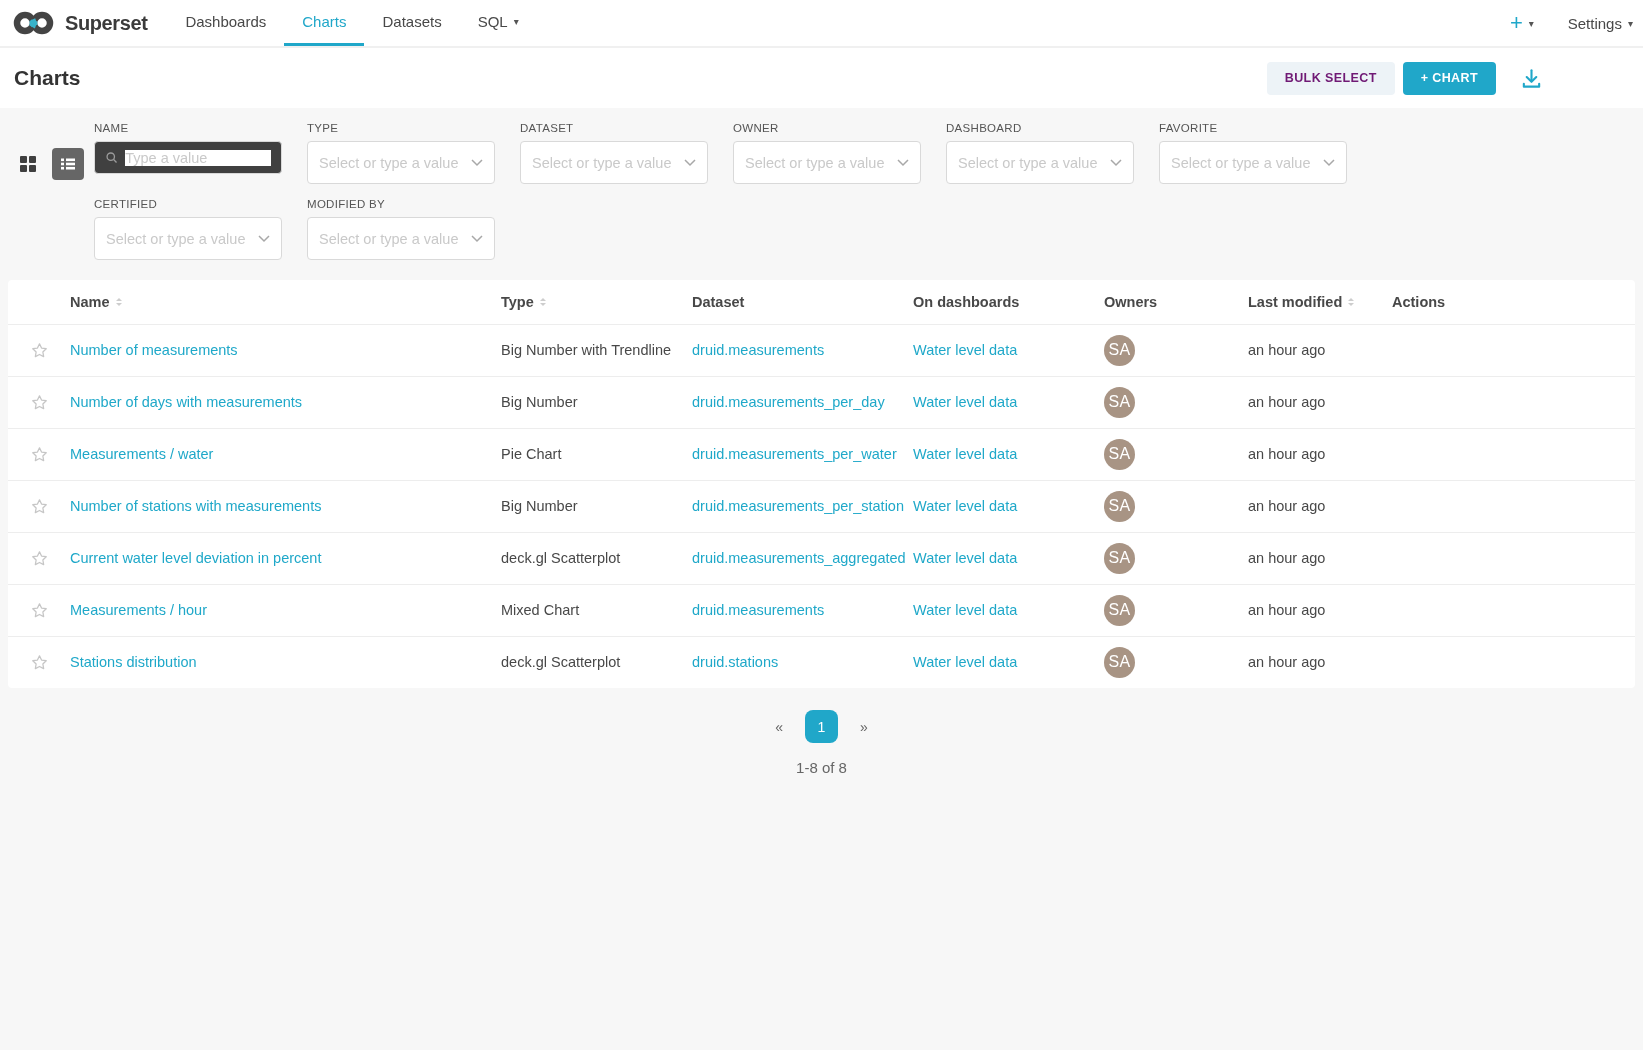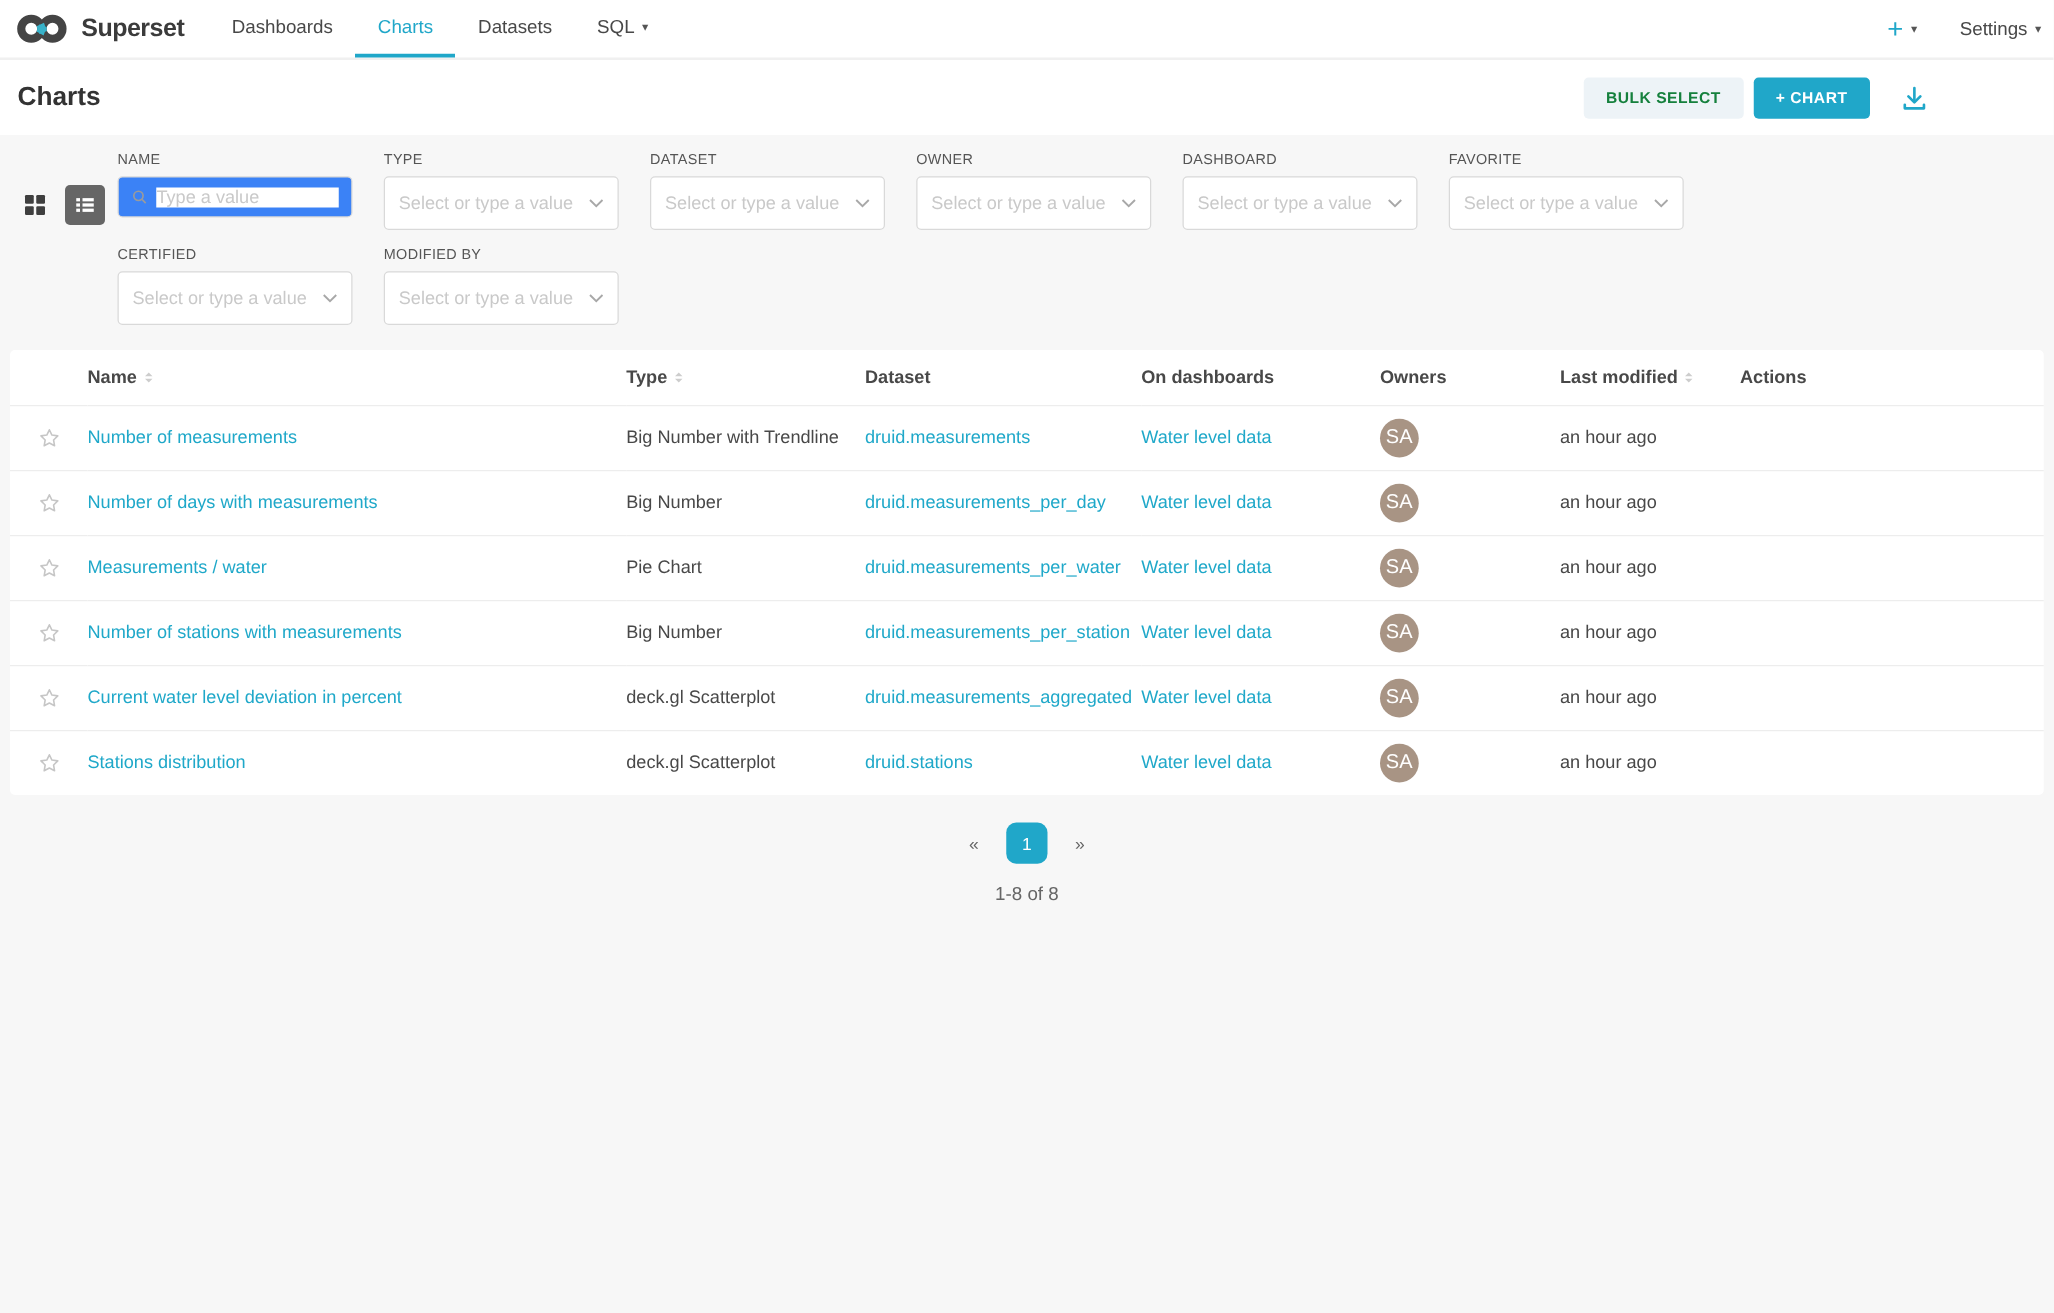--- a/index.html
+++ b/index.html
@@ -29,33 +29,33 @@
 
   
   .page-header { display:flex; align-items:center; height:60px; background:#fff; padding:0 14px; }
   .page-title { font-size:21px; font-weight:bold; color:#333; }
   .header-actions { margin-left:auto; display:flex; align-items:center; padding-right:86px; }
   .btn {
     height:33px; border:none; border-radius:4px; cursor:pointer;
     font-family:"Liberation Sans", sans-serif;
     font-size:12.5px; font-weight:bold; letter-spacing:0.4px; padding:0 18px;
   }
-  .btn-secondary { background:#EDF3F7; color:#15803d; }
+  .btn-secondary { background:#EDF3F7; color:#701a75; }
   .btn-primary { background:#20A7C9; color:#fff; margin-left:8px; }
   .download-btn { margin-left:24px; background:none; border:none; cursor:pointer; display:flex; align-items:center; }
 
   
   .filter-section { position:relative; padding:14px 0 20px 94px; }
   .view-toggles { position:absolute; left:12px; top:40px; display:flex; gap:8px; align-items:center; }
   .toggle { width:32px; height:32px; border-radius:4px; display:flex; align-items:center; justify-content:center; cursor:pointer; }
   .toggle.active { background:#666; }
   .filters-grid { display:grid; grid-template-columns:repeat(6,188px); column-gap:25px; row-gap:14px; }
   .filter-label { font-size:11.5px; color:#555; letter-spacing:0.3px; margin-bottom:7px; }
   .input-box {
-    height:33px; background:#3b82f6; border:1px solid #D9D9D9; border-radius:4px;
+    height:33px; background:#404040; border:1px solid #D9D9D9; border-radius:4px;
     display:flex; align-items:center; padding:0 10px; gap:7px;
   }
   .input-box input {
     border:none; outline:none; width:100%; font-size:14.5px; color:#484848;
     font-family:"Liberation Sans", sans-serif;
   }
   .input-box input::placeholder { color:#C9C9C9; }
   .select-box {
     height:43px; background:#fff; border:1px solid #D9D9D9; border-radius:4px;
     display:flex; align-items:center; justify-content:space-between; padding:0 11px;
@@ -376,20 +376,36 @@
     <td><a class="link" href="#">Current water level deviation in percent</a></td>
     <td class="plain">deck.gl Scatterplot</td>
     <td><a class="link" href="#">druid.measurements_aggregated</a></td>
     <td><a class="link" href="#">Water level data</a></td>
     <td><span class="avatar">SA</span></td>
     <td class="plain">an hour ago</td>
     <td></td>
   </tr>
 
 
+  <tr>
+    <td class="star-cell">
+      <button class="star-btn">
+        <svg width="19" height="19" viewBox="0 0 24 24" fill="none" stroke="#C6C6C6" stroke-width="1.6" stroke-linejoin="round">
+          <path d="M12 3.6l2.6 5.3 5.9.85-4.25 4.15 1 5.85L12 17l-5.25 2.75 1-5.85L3.5 9.75l5.9-.85z"></path>
+        </svg>
+      </button>
+    </td>
+    <td><a class="link" href="#">Measurements / hour</a></td>
+    <td class="plain">Mixed Chart</td>
+    <td><a class="link" href="#">druid.measurements</a></td>
+    <td><a class="link" href="#">Water level data</a></td>
+    <td><span class="avatar">SA</span></td>
+    <td class="plain">an hour ago</td>
+    <td></td>
+  </tr>
 
   <tr>
     <td class="star-cell">
       <button class="star-btn">
         <svg width="19" height="19" viewBox="0 0 24 24" fill="none" stroke="#C6C6C6" stroke-width="1.6" stroke-linejoin="round">
           <path d="M12 3.6l2.6 5.3 5.9.85-4.25 4.15 1 5.85L12 17l-5.25 2.75 1-5.85L3.5 9.75l5.9-.85z"></path>
         </svg>
       </button>
     </td>
     <td><a class="link" href="#">Stations distribution</a></td>

